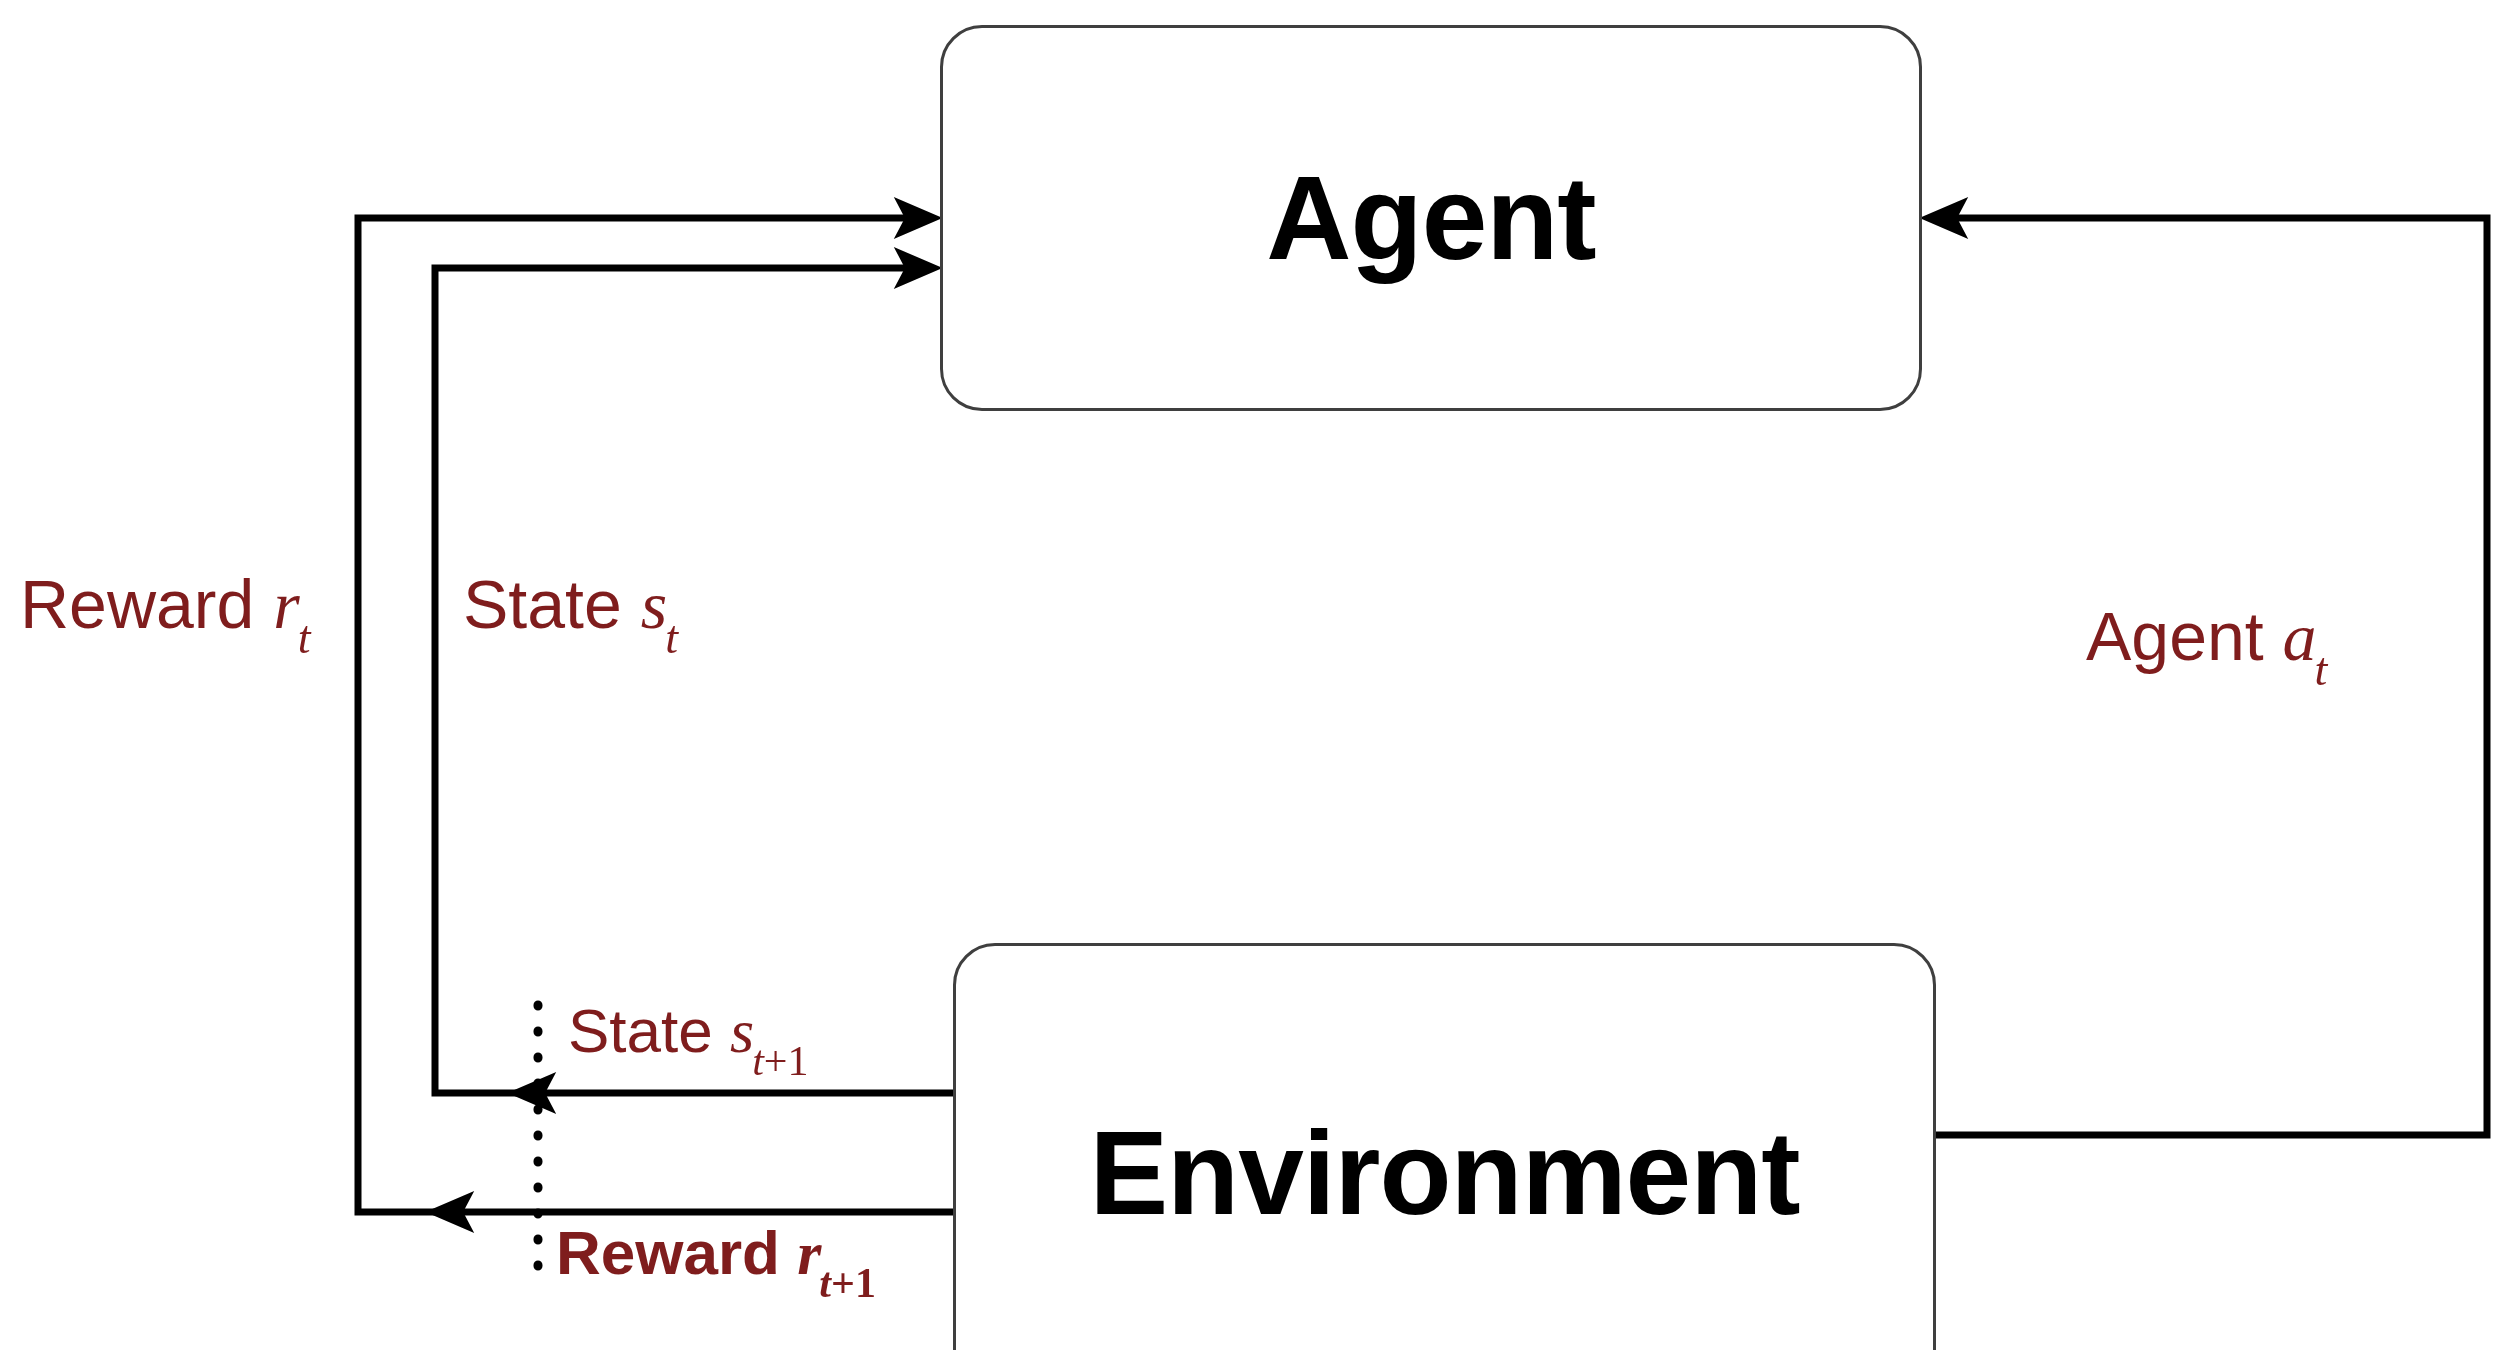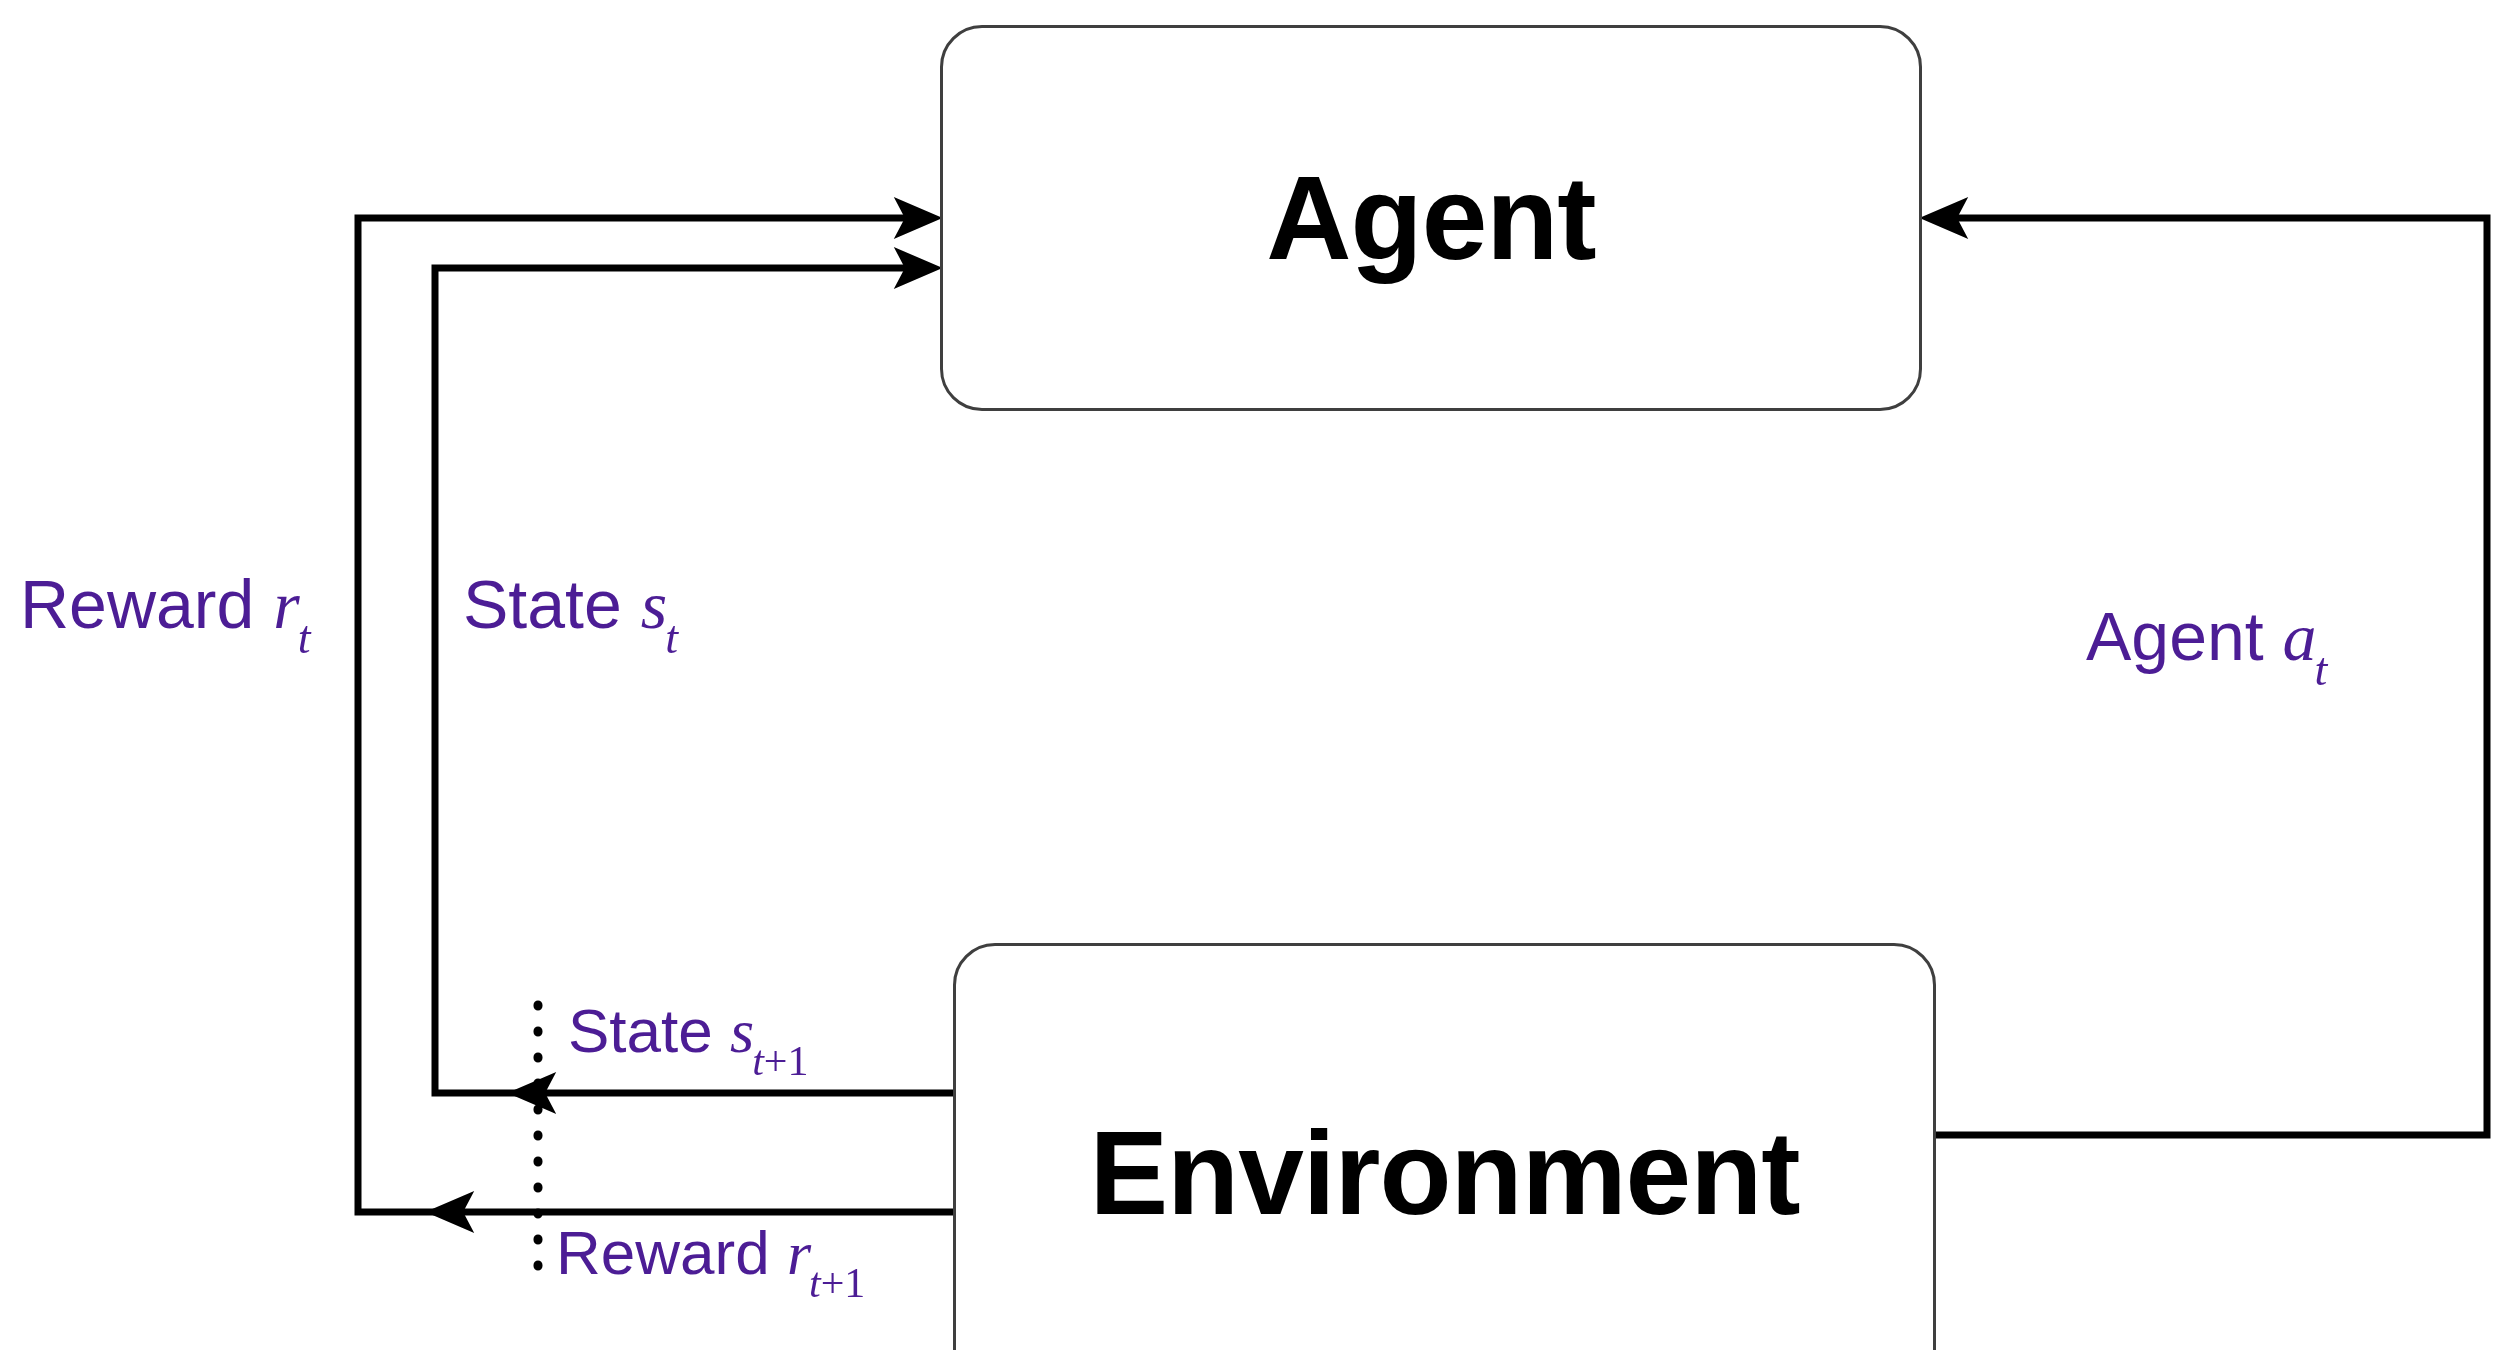--- a/index.html
+++ b/index.html
@@ -58,21 +58,21 @@
     width: 983px;
     height: 460px;
   }
   #environment-box .node-label {
     font-size: 118px;
   }
   .edge-label {
     position: absolute;
     font-family: "Liberation Sans", sans-serif;
     font-size: 68px;
-    color: #4c1d95;
+    color: #7f1d1d;
     white-space: nowrap;
     line-height: 1;
   }
   .edge-label .mathvar {
     font-family: "Liberation Serif", serif;
     font-style: italic;
     font-size: 68px;
   }
   .edge-label .mathsub {
     font-family: "Liberation Serif", serif;
@@ -87,21 +87,21 @@
     font-family: "Liberation Serif", serif;
     font-style: normal;
     font-size: 46px;
   }
   #label-reward-t  { left: 20px;   top: 570px; }
   #label-state-t   { left: 463px;  top: 570px; }
   #label-action-t  { left: 2086px; top: 602px; }
   #label-state-t1  { left: 568px;  top: 1000px; font-size: 62px; }
   #label-state-t1 .mathvar { font-size: 62px; }
   #label-state-t1 .mathsub, #label-state-t1 .mathsub-plain { font-size: 42px; }
-  #label-reward-t1 { left: 556px;  top: 1222px; font-size: 62px; }
+  #label-reward-t1 { left: 556px;  top: 1222px; font-size: 62px; font-weight: bold; }
   #label-reward-t1 .mathvar { font-size: 62px; }
   #label-reward-t1 .mathsub, #label-reward-t1 .mathsub-plain { font-size: 42px; }
 </style>
 </head>
 <body>
 
 <div id="canvas">
 
   <svg id="diagram-svg" viewBox="0 0 2506 1350" xmlns="http://www.w3.org/2000/svg">
 

